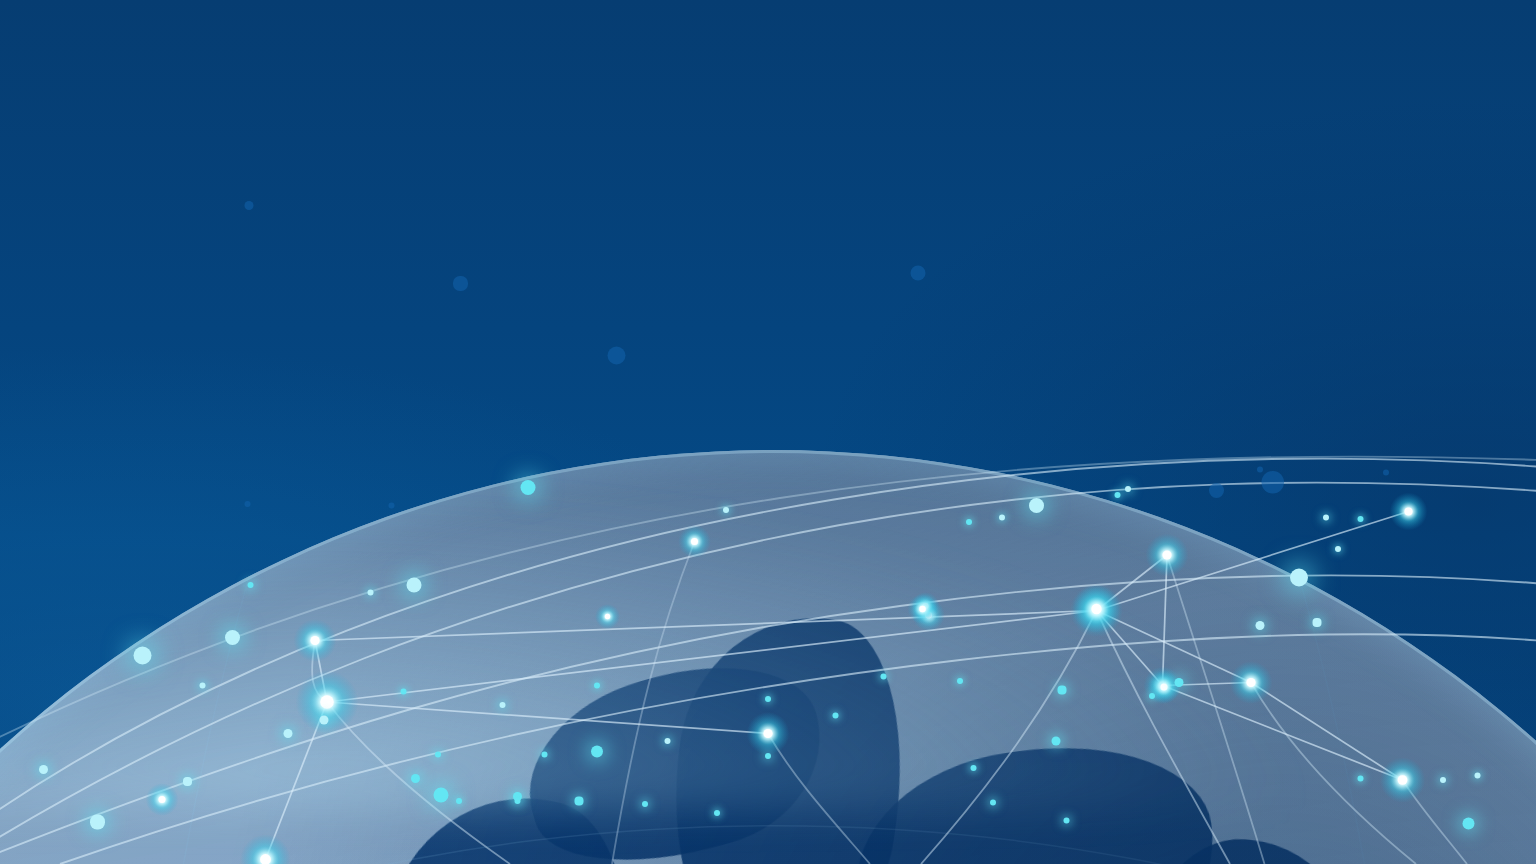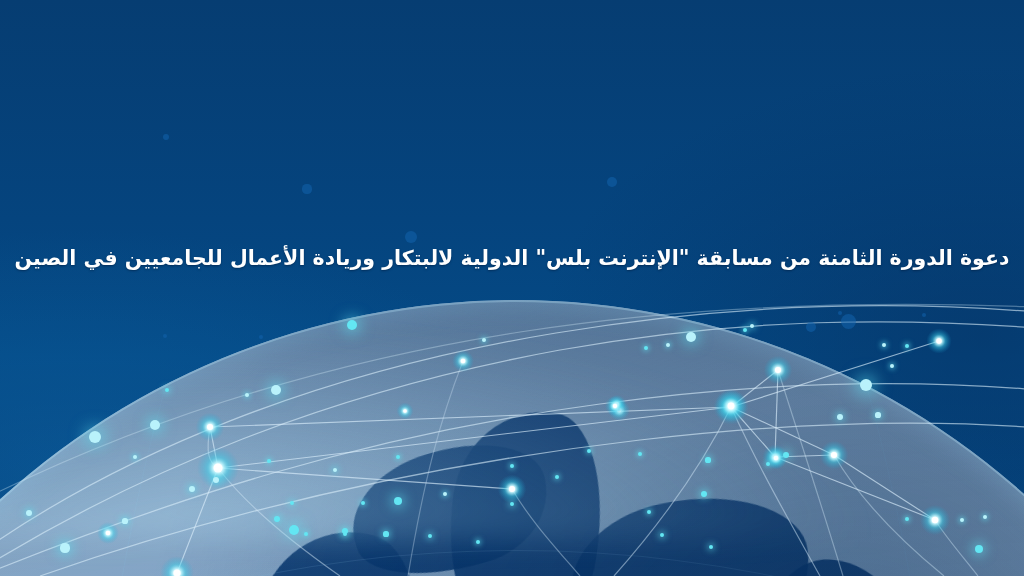--- a/index.html
+++ b/index.html
@@ -330,15 +330,14 @@
       <div class="dot dim" style="left: 838px; top: 311px; width: 4px; height: 4px; opacity: 0.55; filter: blur(0.5px);"></div>
       <div class="dot dim" style="left: 840.5px; top: 313.5px; width: 15px; height: 15px; opacity: 0.55; filter: blur(0.5px);"></div>
       <div class="dot dim" style="left: 806px; top: 322px; width: 10px; height: 10px; opacity: 0.55; filter: blur(0.5px);"></div>
       <div class="dot pale" style="left: 749.6px; top: 323.6px; width: 4.8px; height: 4.8px; box-shadow: rgba(95, 227, 242, 0.55) 0px 0px 6.2px 1.7px;"></div>
       <div class="dot" style="left: 743px; top: 328px; width: 4px; height: 4px; box-shadow: rgba(95, 227, 242, 0.55) 0px 0px 5.2px 1.4px;"></div>
       <div class="dot dim" style="left: 259px; top: 335px; width: 4px; height: 4px; opacity: 0.55; filter: blur(0.5px);"></div>
       <div class="dot pale" style="left: 244.8px; top: 392.8px; width: 4.4px; height: 4.4px; box-shadow: rgba(95, 227, 242, 0.55) 0px 0px 5.7px 1.5px;"></div>
       <div class="dot pale" style="left: 189px; top: 486px; width: 6px; height: 6px; box-shadow: rgba(95, 227, 242, 0.55) 0px 0px 7.8px 2.1px;"></div>
     </div>
 
-  <div class="headline">دعوة الدورة الثامنة من مسابقة "الإنترنت بلس" الدولية لالبتكار وريادة الأعمال للجامعيين في الصين</div>
 
 </div>
 
 </body></html>

